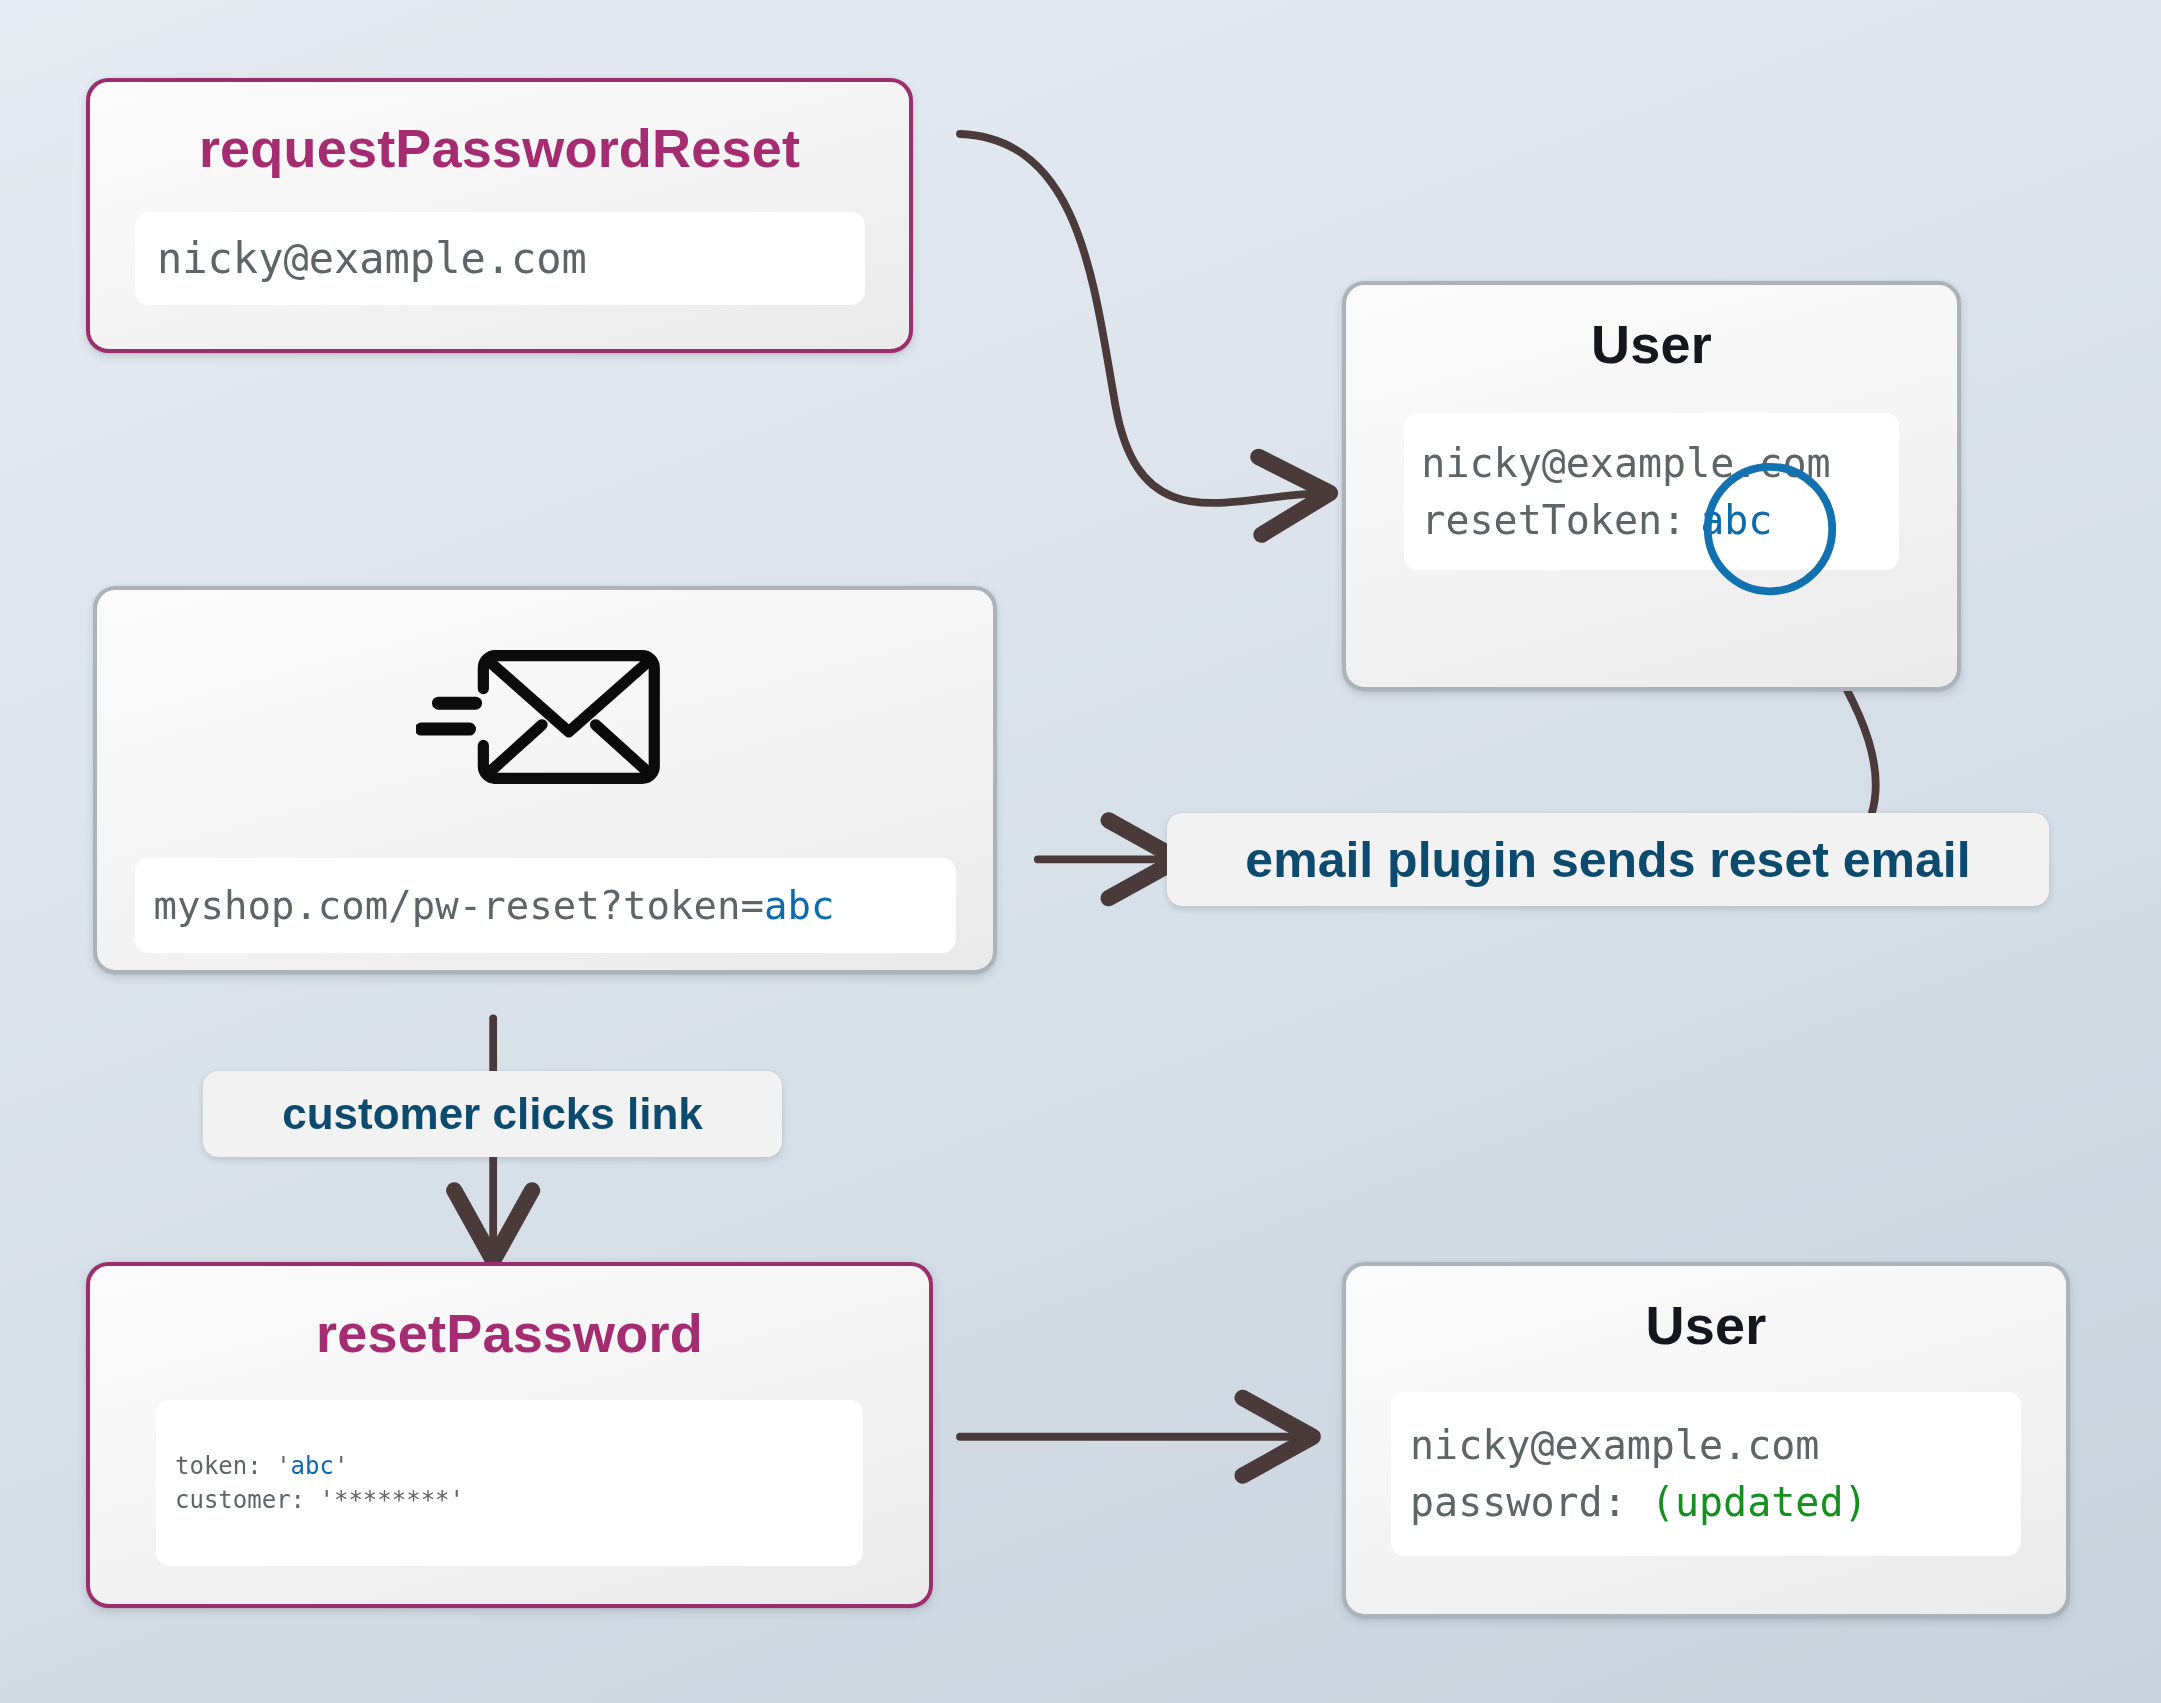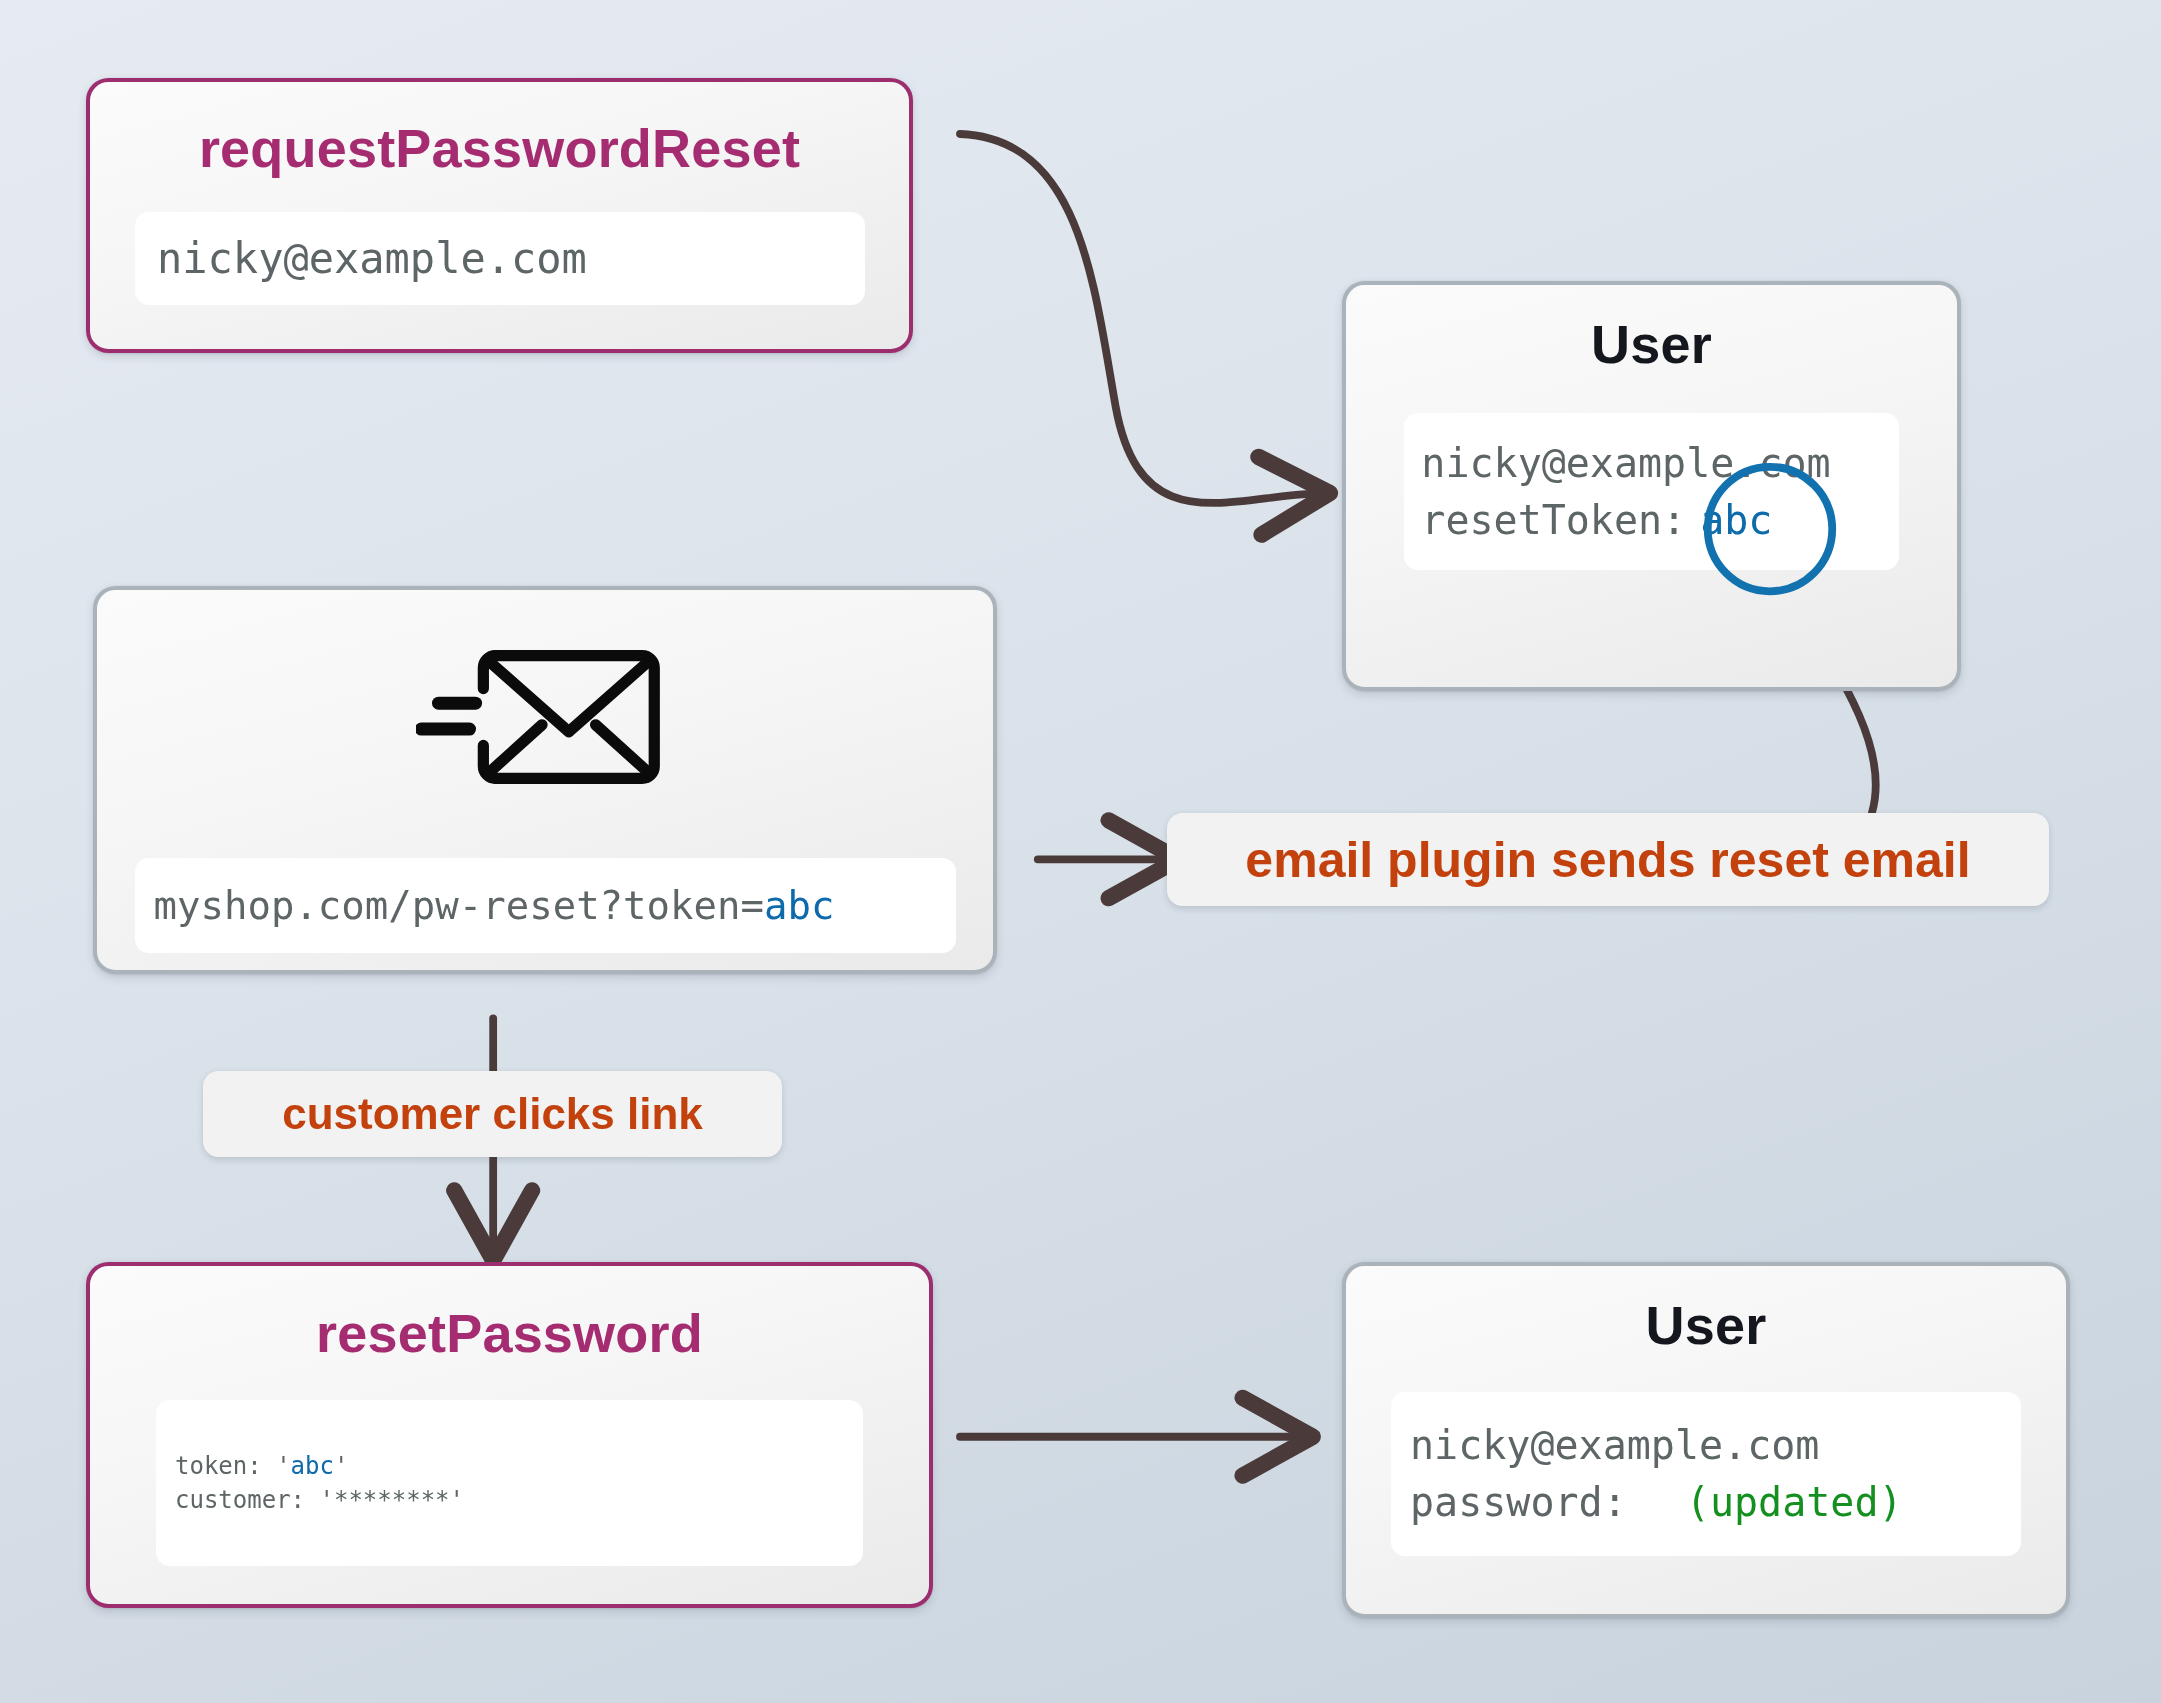--- a/index.html
+++ b/index.html
@@ -61,30 +61,30 @@
     color: #5d6567;
     display: flex;
     flex-direction: column;
     justify-content: center;
   }
   .panel .line {
     white-space: pre;
     line-height: 1.42;
   }
   .tok-blue   { color: #0d6aab; }
-  .tok-green  { color: #159020; margin-left: 35px; }
+  .tok-green  { color: #159020; }
 
   
   .chip {
     position: absolute;
     box-sizing: border-box;
     background: #f2f2f2;
     border-radius: 15.6px;
     font-weight: bold;
-    color: #c2410c;
+    color: #0c4a6e;
     display: flex;
     align-items: center;
     justify-content: center;
     white-space: nowrap;
     box-shadow: 0 2.6px 6px rgba(60,70,85,.18);
   }
 
   
   svg.overlay {
     position: absolute;

